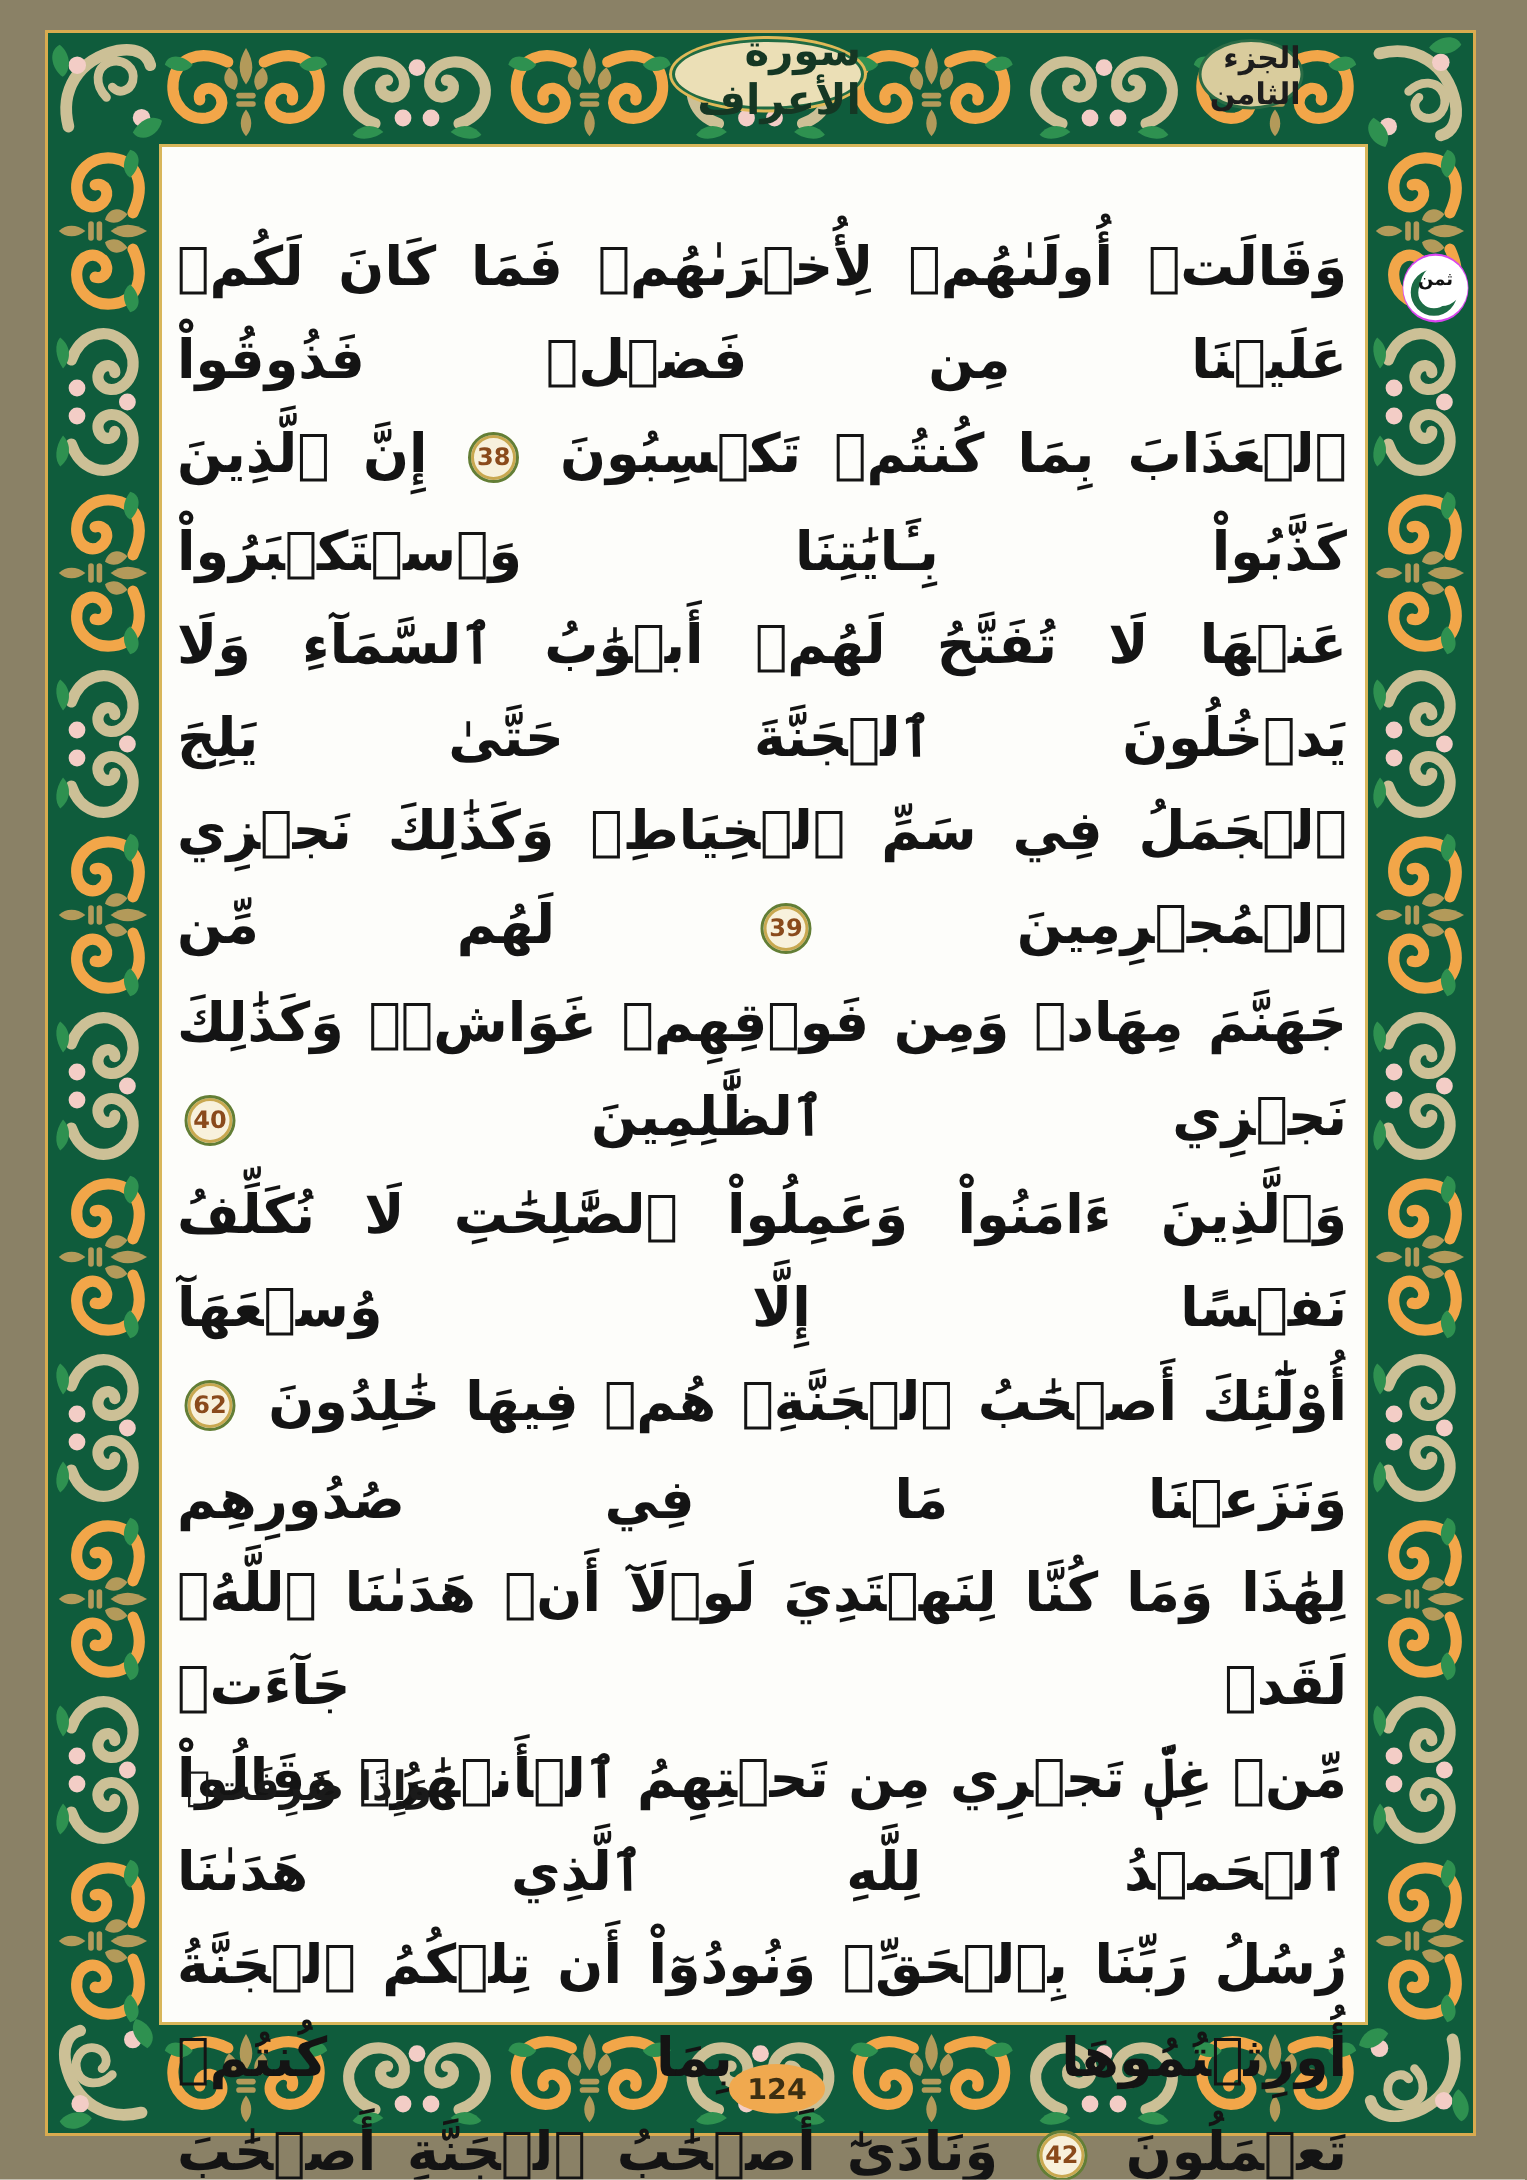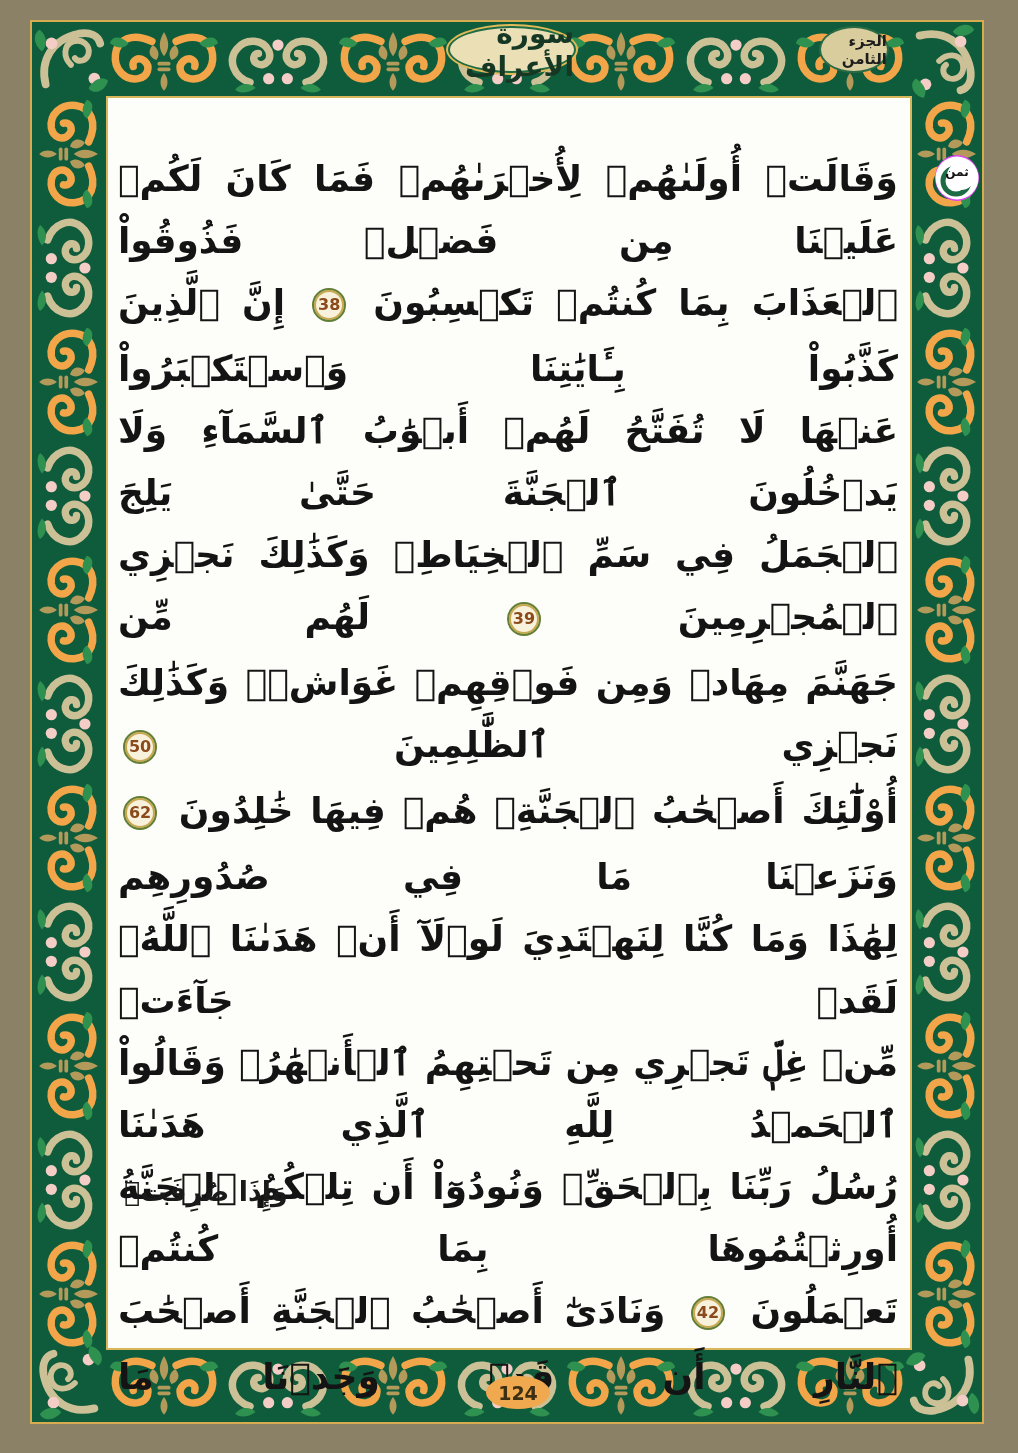--- a/index.html
+++ b/index.html
@@ -36,25 +36,25 @@
     position:absolute;left:448px;top:26px;width:128px;height:47px;
     background:#ebdfb6;border:2px solid #1f6b43;border-radius:50%;
     box-shadow:0 0 0 2px #e0b958;
     display:flex;align-items:center;justify-content:center;
     font-size:28px;font-weight:bold;color:#153724;direction:rtl;box-sizing:border-box;
   }
   .juz-oval{
     position:absolute;left:799px;top:26px;width:70px;height:47px;
     background:#d9cc9d;border:2px solid #2a6b45;border-radius:50%;
     display:flex;align-items:center;justify-content:flex-end;
-    font-size:15px;font-weight:bold;color:#1d1d1d;direction:rtl;box-sizing:border-box;margin-left:20px;
+    font-size:20px;font-weight:bold;color:#1d1d1d;direction:rtl;box-sizing:border-box;
   }
   
   .thumn{
-    position:absolute;left:935px;top:155px;width:44px;height:46px;
+    position:absolute;left:935px;top:169px;width:44px;height:46px;
     background:#d946ef;border-radius:50%;
     display:flex;align-items:center;justify-content:center;
   }
   .thumn svg{display:block;}
   
   .pagenum-oval{
     position:absolute;left:486px;top:1376px;width:64px;height:33px;
     background:#f0a94f;border-radius:50%;
     display:flex;align-items:center;justify-content:center;
     font-size:19px;font-weight:bold;color:#3c2f12;
@@ -570,21 +570,22 @@
     <circle cx="26" cy="21" r="14" fill="#ffffff"></circle>
     <text x="22" y="21" text-anchor="middle" font-size="12" font-weight="bold" fill="#111111" font-family="DejaVu Sans, sans-serif">ثمن</text>
   </svg>
 </div>
 
 <div class="text-block">
     <div class="qline justify"><span>وَقَالَتۡ أُولَىٰهُمۡ لِأُخۡرَىٰهُمۡ فَمَا كَانَ لَكُمۡ عَلَيۡنَا مِن فَضۡلٖ فَذُوقُواْ </span></div>
     <div class="qline justify"><span>ٱلۡعَذَابَ بِمَا كُنتُمۡ تَكۡسِبُونَ </span><span class="vnum">38</span><span> إِنَّ ٱلَّذِينَ كَذَّبُواْ بِـَٔايَٰتِنَا وَٱسۡتَكۡبَرُواْ </span></div>
     <div class="qline justify"><span>عَنۡهَا لَا تُفَتَّحُ لَهُمۡ أَبۡوَٰبُ ٱلسَّمَآءِ وَلَا يَدۡخُلُونَ ٱلۡجَنَّةَ حَتَّىٰ يَلِجَ </span></div>
     <div class="qline justify"><span>ٱلۡجَمَلُ فِي سَمِّ ٱلۡخِيَاطِۚ وَكَذَٰلِكَ نَجۡزِي ٱلۡمُجۡرِمِينَ </span><span class="vnum">39</span><span> لَهُم مِّن </span></div>
-    <div class="qline justify"><span>جَهَنَّمَ مِهَادٞ وَمِن فَوۡقِهِمۡ غَوَاشٖۚ وَكَذَٰلِكَ نَجۡزِي ٱلظَّٰلِمِينَ </span><span class="vnum">50</span></div>
+    <div class="qline justify"><span>جَهَنَّمَ مِهَادٞ وَمِن فَوۡقِهِمۡ غَوَاشٖۚ وَكَذَٰلِكَ نَجۡزِي ٱلظَّٰلِمِينَ </span><span class="vnum">40</span></div>
+    <div class="qline justify"><span>وَٱلَّذِينَ ءَامَنُواْ وَعَمِلُواْ ٱلصَّٰلِحَٰتِ لَا نُكَلِّفُ نَفۡسًا إِلَّا وُسۡعَهَآ </span></div>
     <div class="qline justify"><span>أُوْلَٰٓئِكَ أَصۡحَٰبُ ٱلۡجَنَّةِۖ هُمۡ فِيهَا خَٰلِدُونَ </span><span class="vnum">62</span><span> وَنَزَعۡنَا مَا فِي صُدُورِهِم </span></div>
     <div class="qline justify"><span>لِهَٰذَا وَمَا كُنَّا لِنَهۡتَدِيَ لَوۡلَآ أَنۡ هَدَىٰنَا ٱللَّهُۖ لَقَدۡ جَآءَتۡ </span></div>
     <div class="qline justify"><span>مِّنۡ غِلّٖ تَجۡرِي مِن تَحۡتِهِمُ ٱلۡأَنۡهَٰرُۖ وَقَالُواْ ٱلۡحَمۡدُ لِلَّهِ ٱلَّذِي هَدَىٰنَا </span></div>
     <div class="qline justify"><span>رُسُلُ رَبِّنَا بِٱلۡحَقِّۖ وَنُودُوٓاْ أَن تِلۡكُمُ ٱلۡجَنَّةُ أُورِثۡتُمُوهَا بِمَا كُنتُمۡ </span></div>
     <div class="qline justify"><span>تَعۡمَلُونَ </span><span class="vnum">42</span><span> وَنَادَىٰٓ أَصۡحَٰبُ ٱلۡجَنَّةِ أَصۡحَٰبَ ٱلنَّارِ أَن قَدۡ وَجَدۡنَا مَا </span></div>
   </div>
 
 <div class="catchword">وَإِذَا صُرِفَتۡ</div>
 
 <div class="pagenum-oval">

